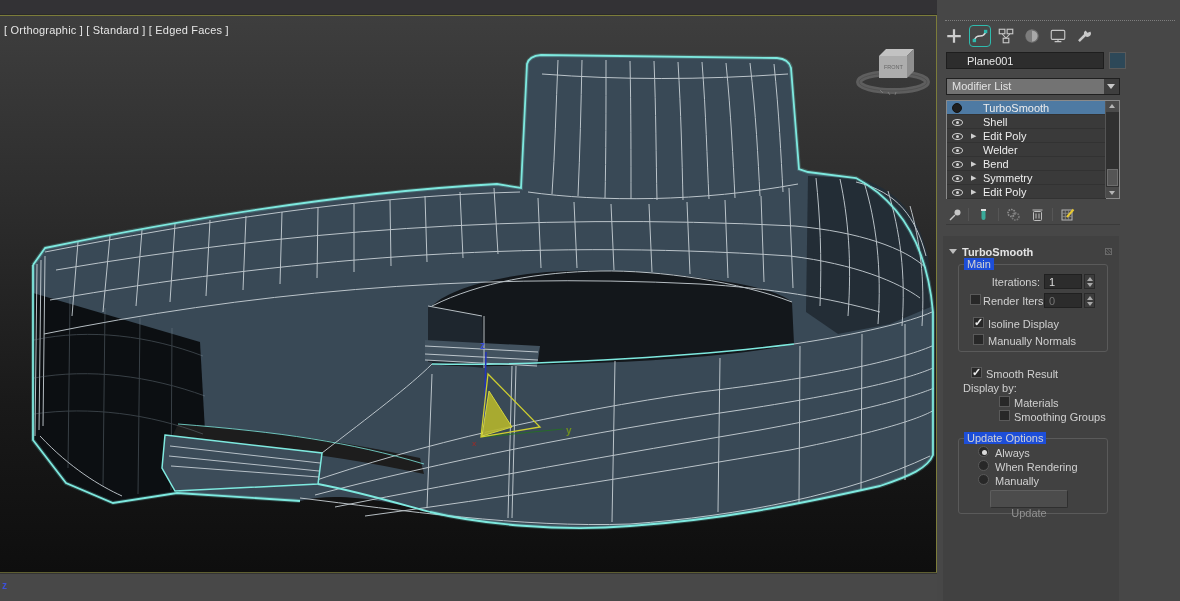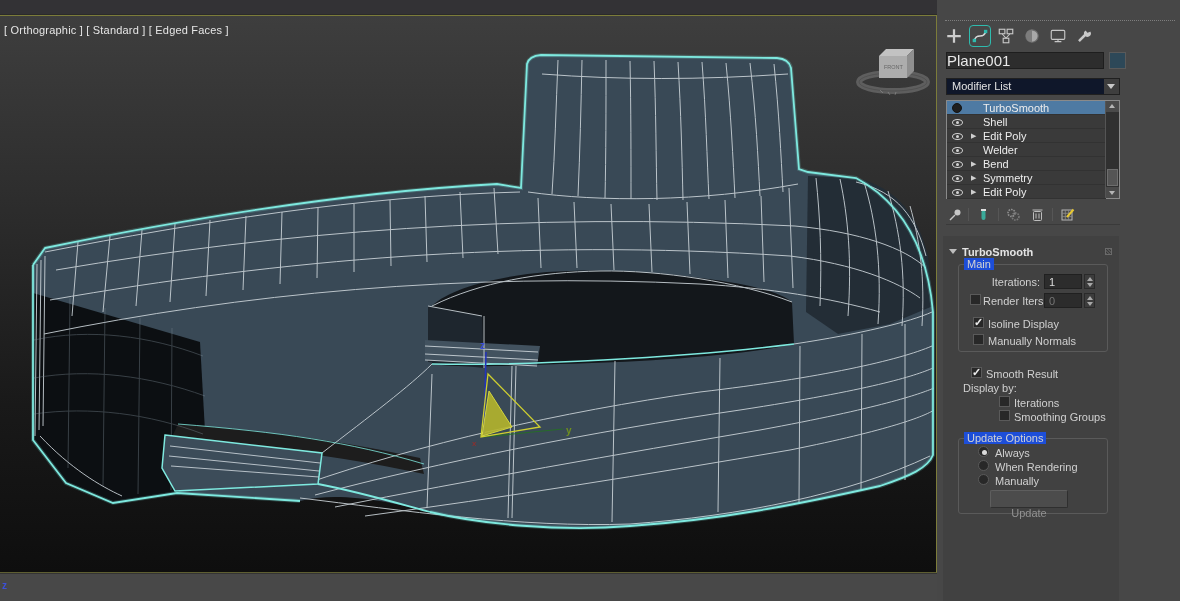--- a/index.html
+++ b/index.html
@@ -20,24 +20,24 @@
   #bottom-strip { left:0; top:574px; width:937px; height:27px; background:#484848; }
   #bottom-z { left:2px; top:6px; color:#3c50d8; font-size:10px; font-weight:bold; }
 
   
   #panel { left:937px; top:0; width:243px; height:601px; background:#474747; font-size:11px; color:#d6d6d6; }
   #panel-dots { left:8px; top:20px; width:230px; height:1px; border-top:1px dotted #7e7e7e; }
   .tab { width:18px; height:18px; top:27px; cursor:pointer; }
   .tab.sel { outline:1px solid #2fbbae; outline-offset:1px; border-radius:2px; }
 
   #obj-name { left:9px; top:52px; width:158px; height:17px; background:#2d2d2d; border:1px solid #1e1e1e;
-              color:#e8e8e8; font-size:15px; padding:0 0; font-family:"Liberation Sans",sans-serif; }
+              color:#e8e8e8; font-size:11px; padding:0 20px; font-family:"Liberation Sans",sans-serif; }
   #obj-color { left:172px; top:52px; width:17px; height:17px; background:#2d4858; border:1px solid #5a5a5a; cursor:pointer; }
 
-  #mod-list { left:9px; top:78px; width:174px; height:17px; background:#0f172a; border:1px solid #202020; cursor:pointer; }
+  #mod-list { left:9px; top:78px; width:174px; height:17px; background:#737373; border:1px solid #202020; cursor:pointer; }
   #mod-list span { position:absolute; left:5px; top:1px; color:#e2e2e2; }
   #mod-list .dd-btn { position:absolute; right:0; top:0; width:15px; height:15px; background:#3e3e3e; }
   .tri-down { width:0; height:0; border-left:4px solid transparent; border-right:4px solid transparent; border-top:5px solid #c8c8c8; position:absolute; left:3px; top:5px; }
 
   #stack { left:9px; top:100px; width:174px; height:99px; background:#3a3a3a; border:1px solid #8a8a8a; }
   .mod-row { position:relative; width:159px; height:14px; border-bottom:1px solid #323232; cursor:pointer; }
   .mod-row.sel { background:#4e7aa3; }
   .mod-row .lbl { position:absolute; left:36px; top:1px; color:#ededed; font-size:11px; white-space:nowrap; }
   .eye { position:absolute; left:5px; top:4px; width:11px; height:7px; border:1px solid #d2d2d2; border-radius:50%; cursor:pointer; }
   .eye::after { content:''; position:absolute; left:3px; top:1px; width:3px; height:3px; background:#d2d2d2; border-radius:50%; }
@@ -381,21 +381,21 @@
 
   <div class="abs cb on" style="left:36px;top:317px"></div>
   <div class="abs plabel" style="left:51px;top:318px">Isoline Display</div>
   <div class="abs cb" style="left:36px;top:334px"></div>
   <div class="abs plabel" style="left:51px;top:335px">Manually Normals</div>
 
   <div class="abs cb on" style="left:34px;top:367px"></div>
   <div class="abs plabel" style="left:49px;top:368px">Smooth Result</div>
   <div class="abs plabel" style="left:26px;top:382px">Display by:</div>
   <div class="abs cb" style="left:62px;top:396px"></div>
-  <div class="abs plabel" style="left:77px;top:397px">Iterations</div>
+  <div class="abs plabel" style="left:77px;top:397px">Materials</div>
   <div class="abs cb" style="left:62px;top:410px"></div>
   <div class="abs plabel" style="left:77px;top:411px">Smoothing Groups</div>
 
   <div id="grp-update" class="abs group">
     <span class="group-lbl">Update Options</span>
   </div>
   <div class="abs rb on" style="left:41px;top:446px"></div>
   <div class="abs plabel" style="left:58px;top:447px">Always</div>
   <div class="abs rb" style="left:41px;top:460px"></div>
   <div class="abs plabel" style="left:58px;top:461px">When Rendering</div>

